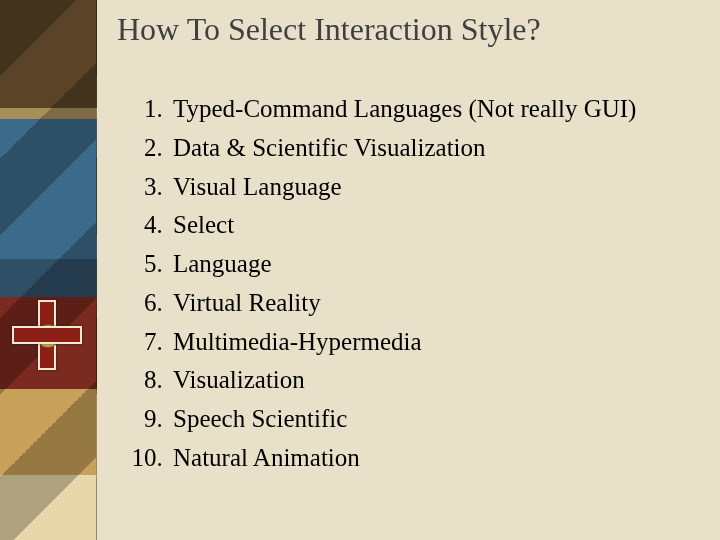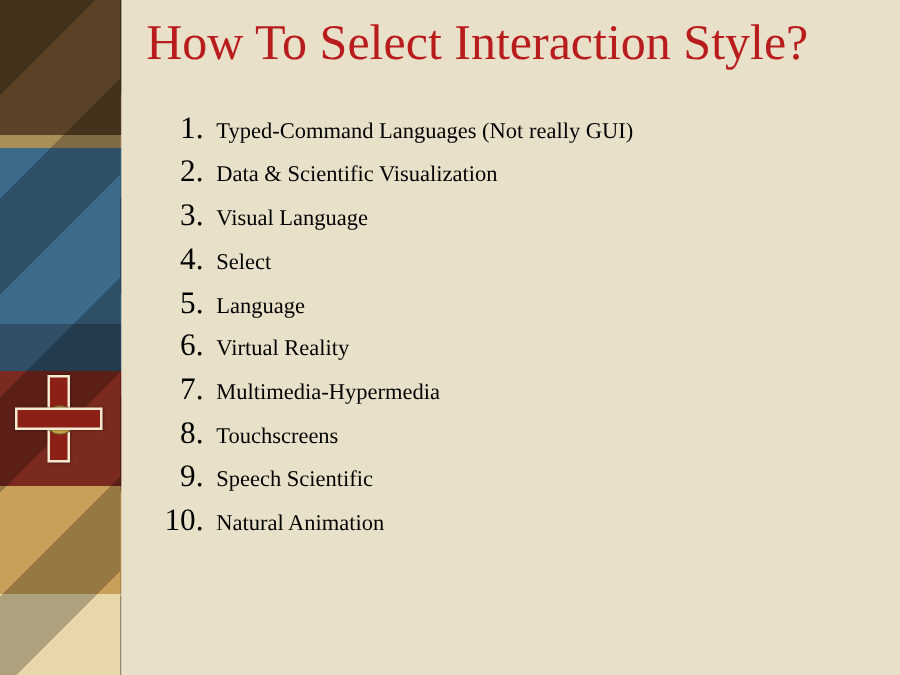--- a/index.html
+++ b/index.html
@@ -52,30 +52,30 @@
     background: radial-gradient(circle at 35% 35%, #f3ead3 0 25%, #caa84f 26% 100%);
     border: 1px solid #6e5a24;
   }
 
   .content {
     flex: 1;
     padding: 8px 20px 0 20px;
     color: #1a1a1a;
   }
   .title {
-    font-size: 40px;
+    font-size: 32px;
     line-height: 1.1;
-    color: #b91c1c;
-    margin: 4px 0 28px 0;
+    color: #404040;
+    margin: 4px 0 43px 0;
     font-weight: 400;
   }
   ol.list {
     margin: 0 0 0 4px;
     padding: 0 0 0 48px;
-    font-size: 18px;
+    font-size: 25px;
     line-height: 1.55;
     color: #000;
   }
   ol.list li {
     padding-left: 4px;
   }
   ol.list li::marker {
     font-size: 25px;
   }
 </style>
@@ -91,18 +91,18 @@
   <div class="content">
     <h1 class="title">How To Select Interaction Style?</h1>
     <ol class="list">
       <li>Typed-Command Languages (Not really GUI)</li>
       <li>Data &amp; Scientific Visualization</li>
       <li>Visual Language</li>
       <li>Select</li>
       <li>Language</li>
       <li>Virtual Reality</li>
       <li>Multimedia-Hypermedia</li>
-      <li>Touchscreens</li>
+      <li>Visualization</li>
       <li>Speech Scientific</li>
       <li>Natural Animation</li>
     </ol>
   </div>
 </div>
 
 </body></html>

